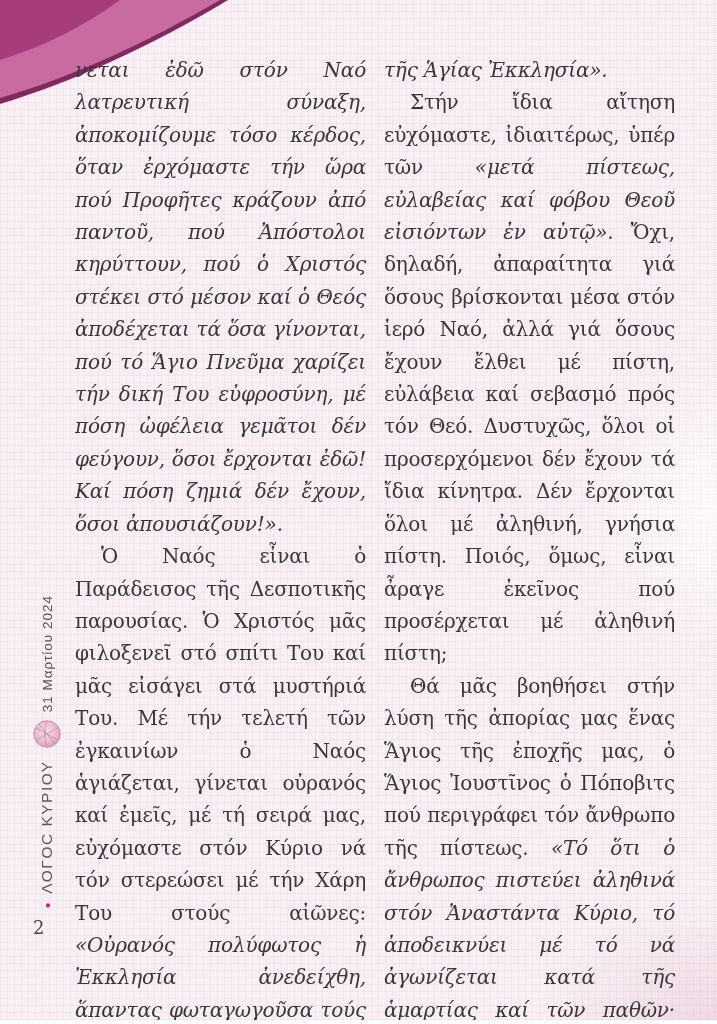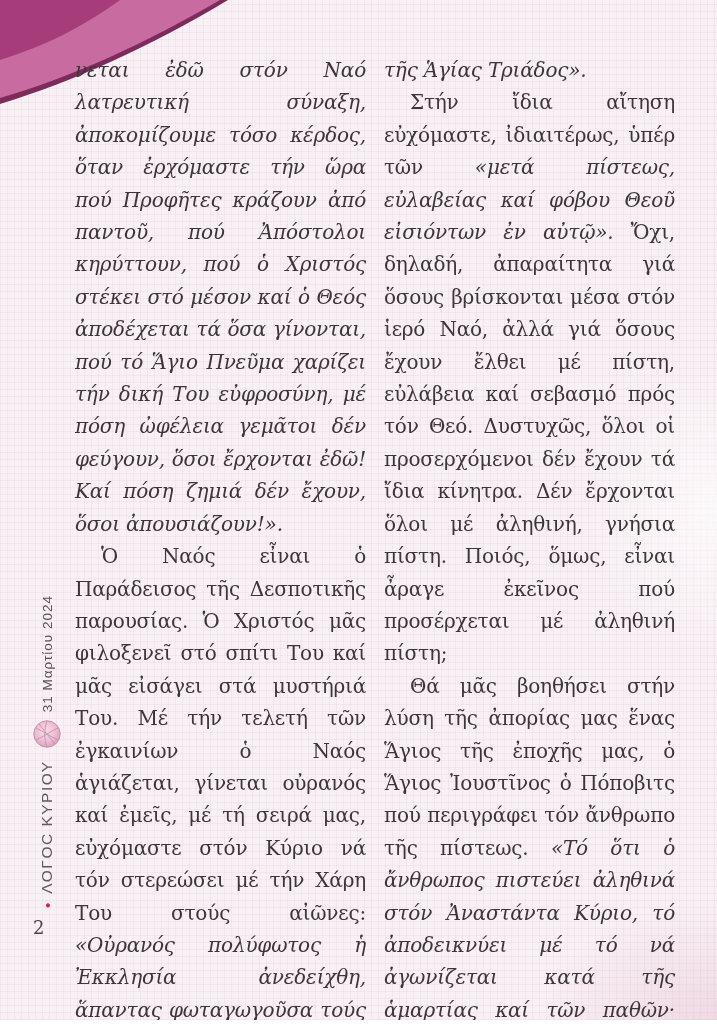--- a/index.html
+++ b/index.html
@@ -77,21 +77,21 @@
 
   <div class="right-glow"></div>
   <div class="corner-br"></div>
 
   <div class="content">
     <div class="col">
         <p class="para"><span class="it">νεται ἐδῶ στόν Ναό λατρευτική σύναξη, ἀποκομίζουμε τόσο κέρδος, ὅταν ἐρχόμαστε τήν ὥρα πού Προφῆτες κράζουν ἀπό παντοῦ, πού Ἀπόστολοι κηρύττουν, πού ὁ Χριστός στέκει στό μέσον καί ὁ Θεός ἀποδέχεται τά ὅσα γίνονται, πού τό Ἅγιο Πνεῦμα χαρίζει τήν δική Του εὐφροσύνη, μέ πόση ὠφέλεια γεμᾶτοι δέν φεύγουν, ὅσοι ἔρχονται ἐδῶ! Καί πόση ζημιά δέν ἔχουν, ὅσοι ἀπουσιάζουν!».</span></p>
         <p class="para indent"><span>Ὁ Ναός εἶναι ὁ Παράδεισος τῆς Δεσποτικῆς παρουσίας. Ὁ Χριστός μᾶς φιλοξενεῖ στό σπίτι Του καί μᾶς εἰσάγει στά μυστήριά Του. Μέ τήν τελετή τῶν ἐγκαινίων ὁ Ναός ἁγιάζεται, γίνεται οὐρανός καί ἐμεῖς, μέ τή σειρά μας, εὐχόμαστε στόν Κύριο νά τόν στερεώσει μέ τήν Χάρη Του στούς αἰῶνες: </span><span class="it">«Οὐρανός πολύφωτος ἡ Ἐκκλησία ἀνεδείχθη, ἅπαντας φωταγωγοῦσα τούς πιστούς· ἐν ᾧ ἑστῶτες κραυγάζομεν· τοῦτον τόν οἶκον στερέωσον, Κύριε..».</span></p>
       </div>
     <div class="col">
-        <p class="para"><span class="it">τῆς Ἁγίας Τριάδος».</span></p>
+        <p class="para"><span class="it">τῆς Ἁγίας Ἐκκλησία».</span></p>
         <p class="para indent"><span>Στήν ἴδια αἴτηση εὐχόμαστε, ἰδιαιτέρως, ὑπέρ τῶν </span><span class="it">«μετά πίστεως, εὐλαβείας καί φόβου Θεοῦ εἰσιόντων ἐν αὐτῷ».</span><span> Ὄχι, δηλαδή, ἀπαραίτητα γιά ὅσους βρίσκονται μέσα στόν ἱερό Ναό, ἀλλά γιά ὅσους ἔχουν ἔλθει μέ πίστη, εὐλάβεια καί σεβασμό πρός τόν Θεό. Δυστυχῶς, ὅλοι οἱ προσερχόμενοι δέν ἔχουν τά ἴδια κίνητρα. Δέν ἔρχονται ὅλοι μέ ἀληθινή, γνήσια πίστη. Ποιός, ὅμως, εἶναι ἆραγε ἐκεῖνος πού προσέρχεται μέ ἀληθινή πίστη;</span></p>
         <p class="para indent"><span>Θά μᾶς βοηθήσει στήν λύση τῆς ἀπορίας μας ἕνας Ἅγιος τῆς ἐποχῆς μας, ὁ Ἅγιος Ἰουστῖνος ὁ Πόποβιτς πού περιγράφει τόν ἄνθρωπο τῆς πίστεως. </span><span class="it">«Τό ὅτι ὁ ἄνθρωπος πιστεύει ἀληθινά στόν Ἀναστάντα Κύριο, τό ἀποδεικνύει μέ τό νά ἀγωνίζεται κατά τῆς ἁμαρτίας καί τῶν παθῶν· καί ἐάν μέν ἀγωνίζεται, πρέπει νά γνωρίζει ὅτι ἀγωνίζεται γιά τήν ἀθανασία καί τήν αἰώνια ζωή. Ἐάν, ὅμως, δέν ἀγωνίζεται, τότε μάταιη ἡ πίστη του! Διότι, ἐάν ἡ πίστη τοῦ ἀνθρώπου δέν εἶναι ἀγώνας γιά τήν ἀθανασία καί τήν αἰωνιότητα, τότε τί εἶναι; Ἐάν μέ τήν πίστη στό Χριστό δέν φθάνει κανείς στήν</span></p>
       </div>
   </div>
 
   <div class="sidebar-rotated">
     <span class="pub-bullet">•</span>
     <span class="pub-name">ΛΟΓΟC ΚΥΡΙΟΥ</span>
     <span class="flower">
       <svg width="30" height="30" viewBox="0 0 30 30" aria-hidden="true">

